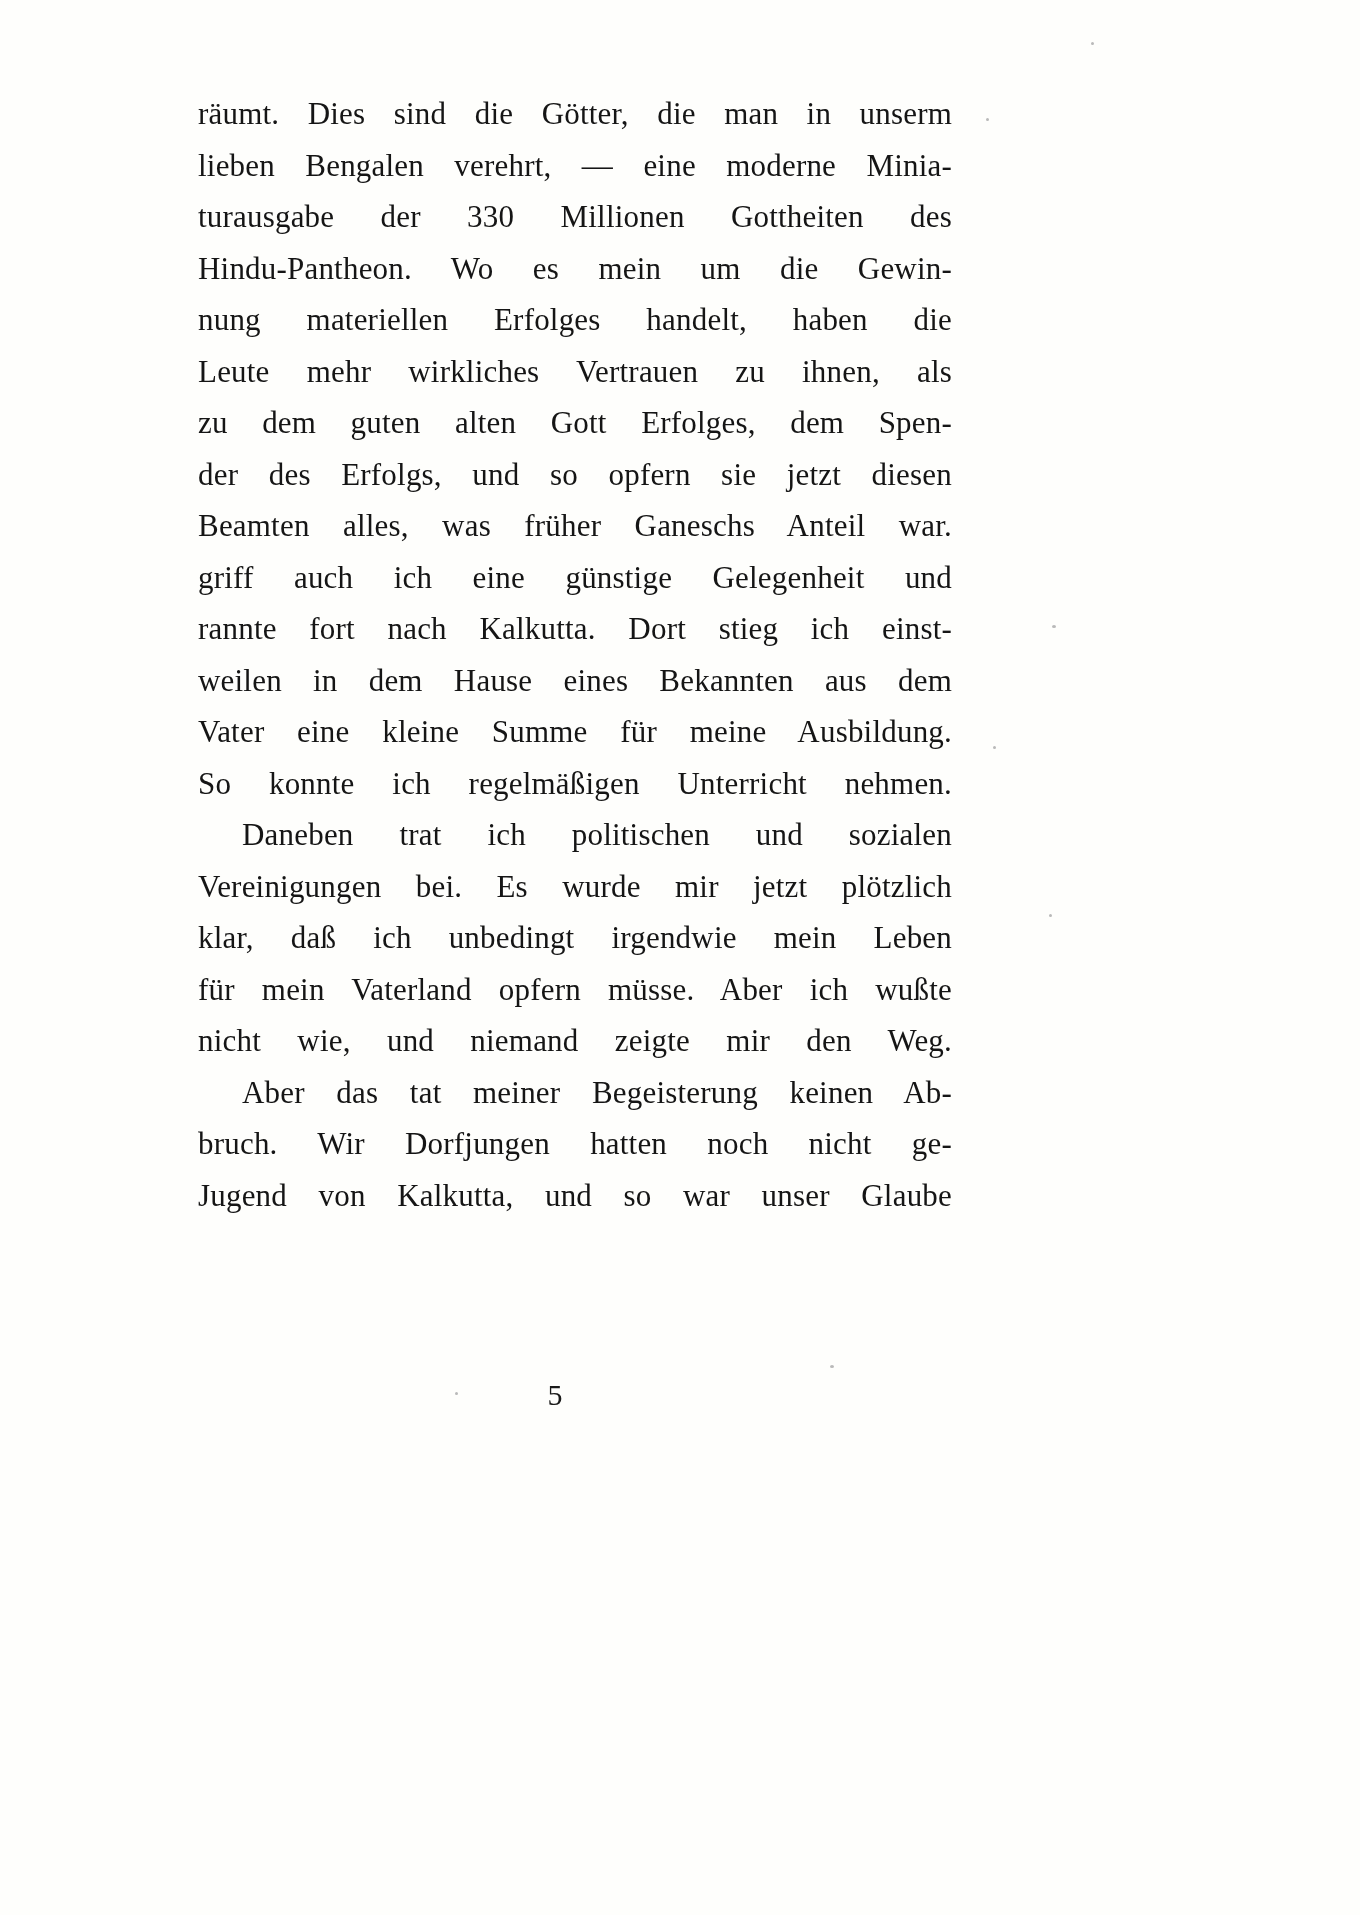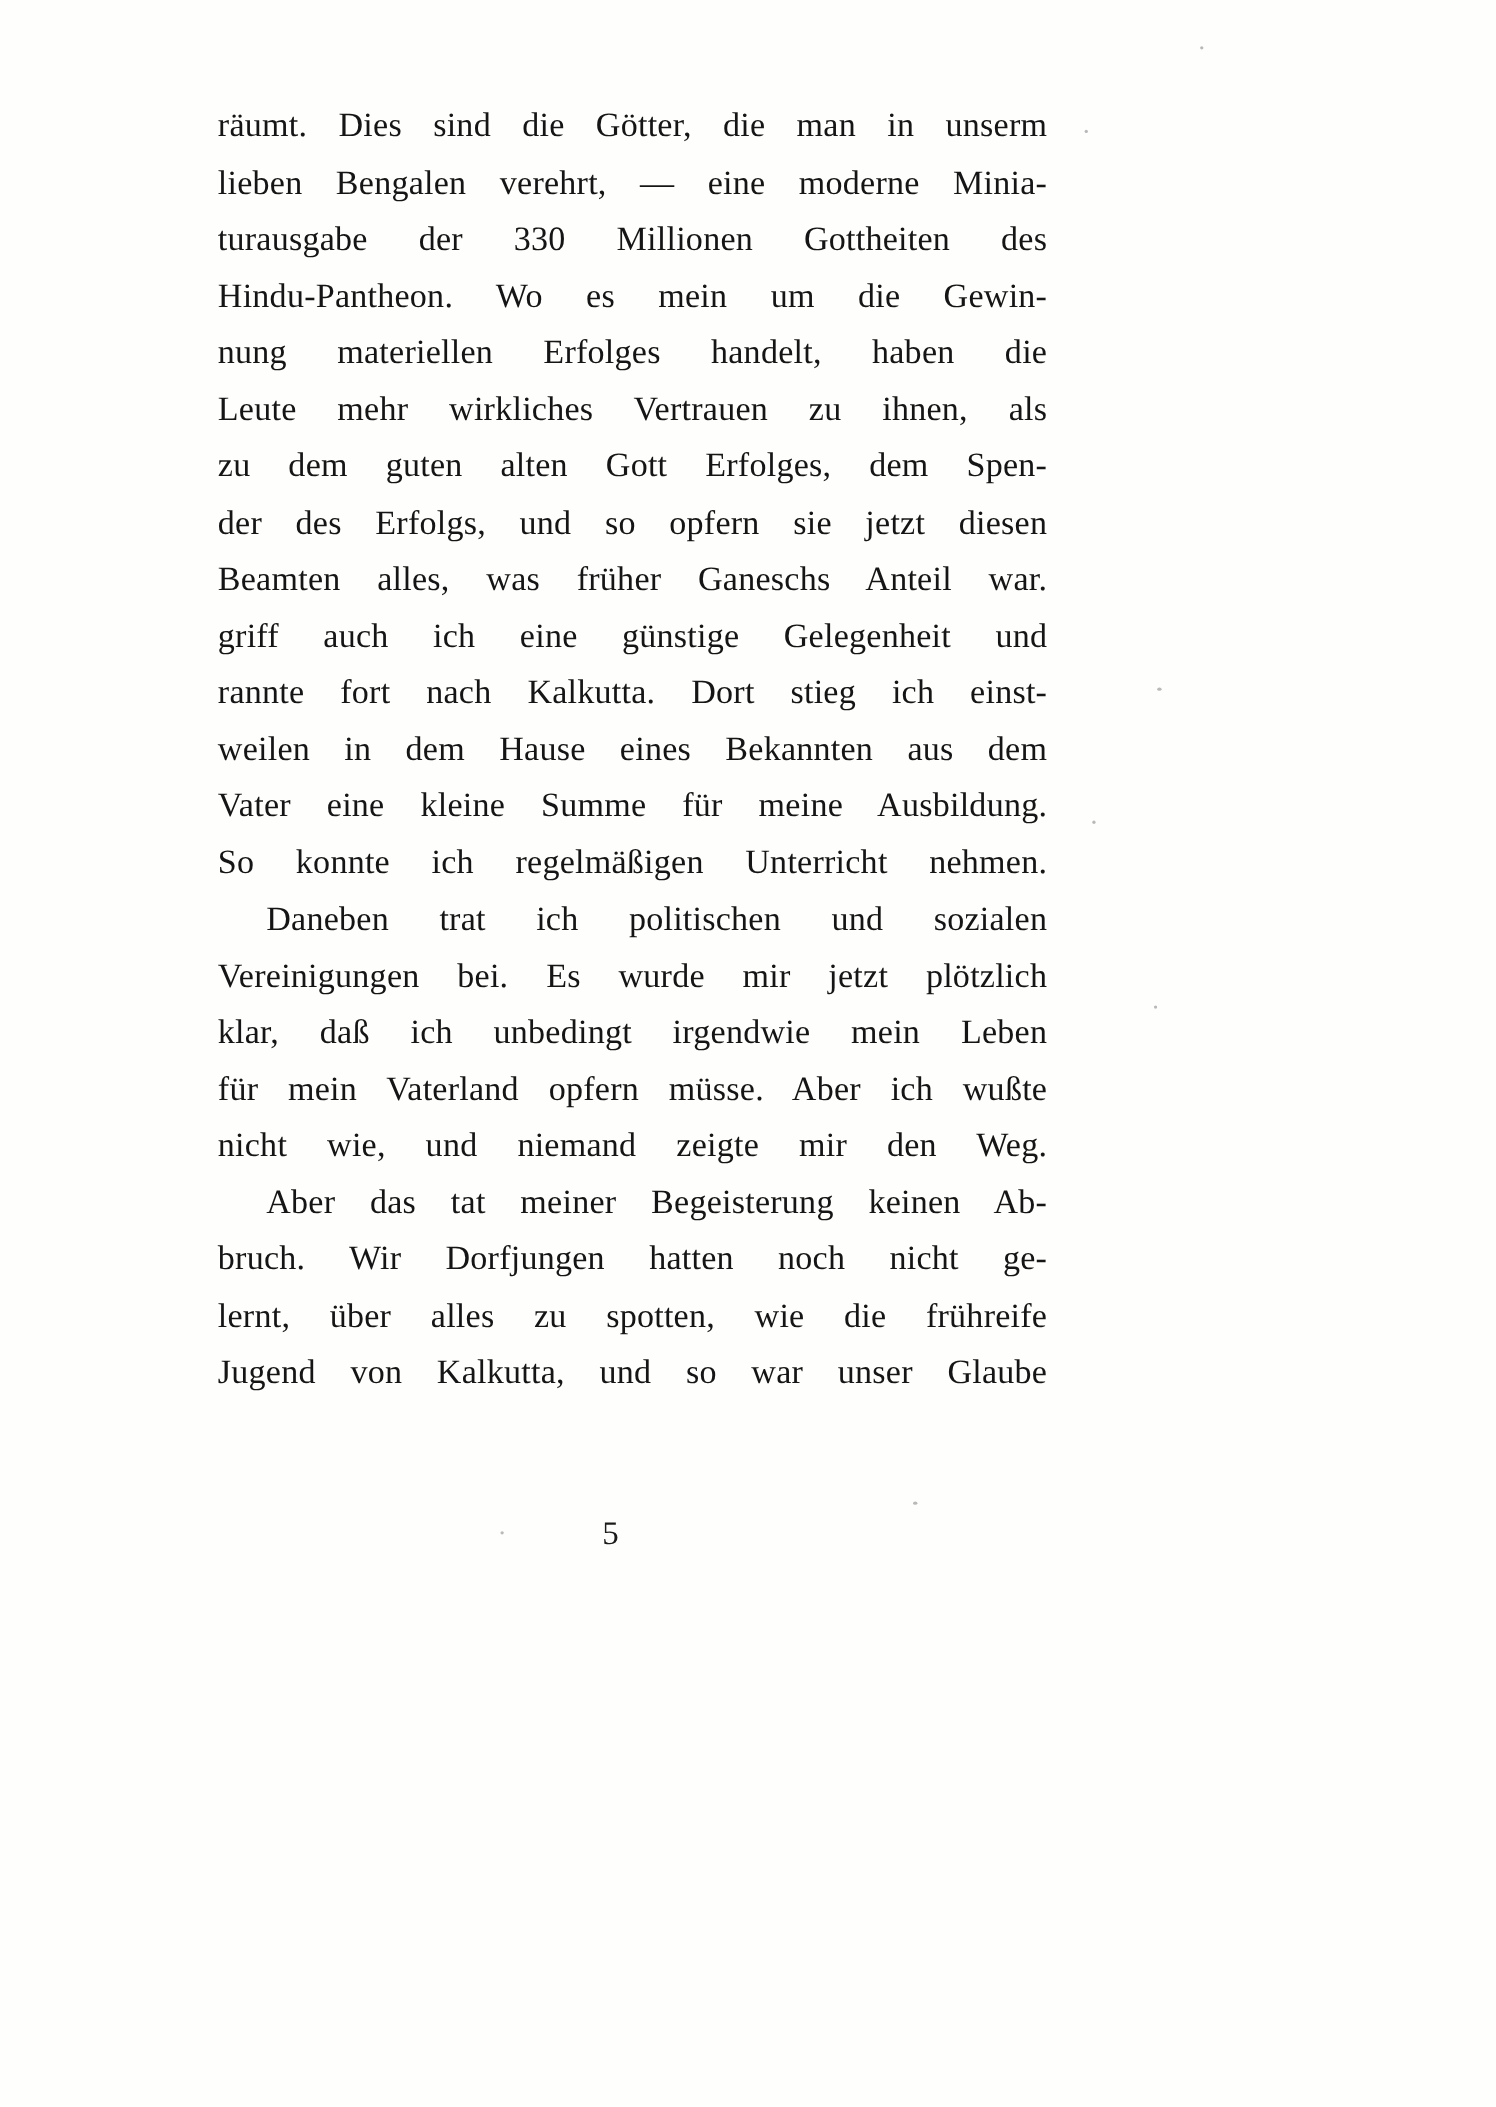--- a/index.html
+++ b/index.html
@@ -83,21 +83,20 @@
       <div class="paragraph">
         <div class="line indent">Daneben trat ich politischen und sozialen</div>
         <div class="line">Vereinigungen bei. Es wurde mir jetzt plötzlich</div>
         <div class="line">klar, daß ich unbedingt irgendwie mein Leben</div>
         <div class="line">für mein Vaterland opfern müsse. Aber ich wußte</div>
         <div class="line">nicht wie, und niemand zeigte mir den Weg.</div>
       </div>
       <div class="paragraph">
         <div class="line indent">Aber das tat meiner Begeisterung keinen Ab-</div>
         <div class="line">bruch. Wir Dorfjungen hatten noch nicht ge-</div>
-        <div class="line">lernt, über alles zu spotten, wie die frühreife</div>
         <div class="line">Jugend von Kalkutta, und so war unser Glaube</div>
       </div>
     </div>
 
   <div class="page-number">5</div>
 
   <div class="speck" style="left:986px; top:118px; width:3px; height:3px;"></div>
   <div class="speck" style="left:1091px; top:42px; width:3px; height:3px;"></div>
   <div class="speck" style="left:1052px; top:625px; width:4px; height:3px;"></div>
   <div class="speck" style="left:993px; top:746px; width:3px; height:3px;"></div>

